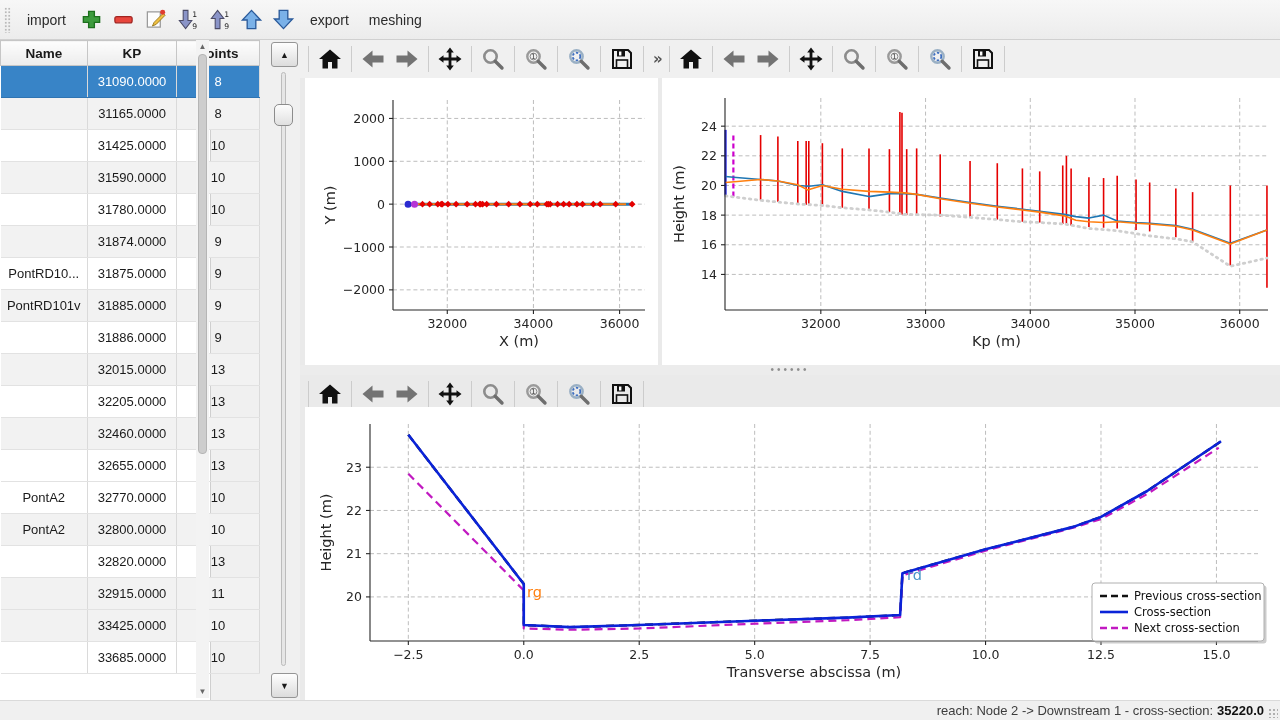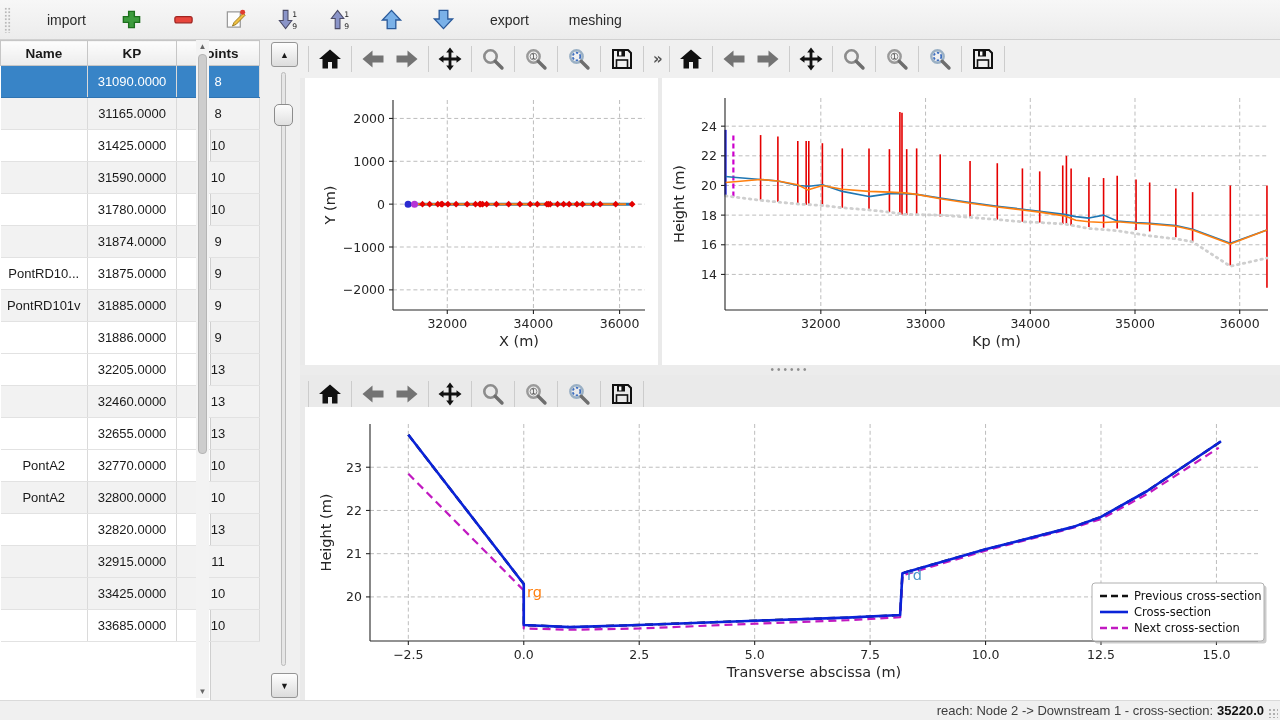--- a/index.html
+++ b/index.html
@@ -1,21 +1,21 @@
 <!DOCTYPE html>
 <html><head>
 <meta charset="utf-8">
 <style>
   html,body{margin:0;padding:0;width:1280px;height:720px;overflow:hidden;
     font-family:"Liberation Sans",sans-serif;background:#f0f0f0;}
   .app{position:absolute;inset:0;}
   
   .topbar{position:absolute;left:0;top:0;width:1280px;height:40px;
     background:linear-gradient(#f7f7f7,#ececec);border-bottom:1px solid #d0d0d0;
-    display:flex;align-items:center;gap:20px;padding-left:4px;box-sizing:border-box;}
+    display:flex;align-items:center;gap:0;padding-left:4px;box-sizing:border-box;}
   .grip{width:7px;height:26px;margin-right:6px;
     background-image:radial-gradient(#b9b9b9 1px,transparent 1.2px);background-size:3.5px 3.5px;}
   .tbtext{border:none;background:transparent;font:14px "Liberation Sans",sans-serif;
     color:#2b2b2b;padding:4px 10px;cursor:default;}
   .tbicon{width:32px;height:32px;border:none;background:transparent;display:grid;
     place-items:center;padding:0;}
   .tbicon svg{width:23px;height:23px;}
   
   .left-panel{position:absolute;left:0;top:40px;width:211px;height:660px;background:#fff;
     border-right:1px solid #cfcfcf;box-sizing:border-box;}
@@ -226,20 +226,25 @@
           </tr>
           <tr class="alt">
             <td>PontRD101v</td>
             <td>31885.0000</td>
             <td>9</td>
           </tr>
           <tr>
             <td></td>
             <td>31886.0000</td>
             <td>9</td>
+          </tr>
+          <tr class="alt">
+            <td></td>
+            <td>32015.0000</td>
+            <td>13</td>
           </tr>
           <tr>
             <td></td>
             <td>32205.0000</td>
             <td>13</td>
           </tr>
           <tr class="alt">
             <td></td>
             <td>32460.0000</td>
             <td>13</td>

